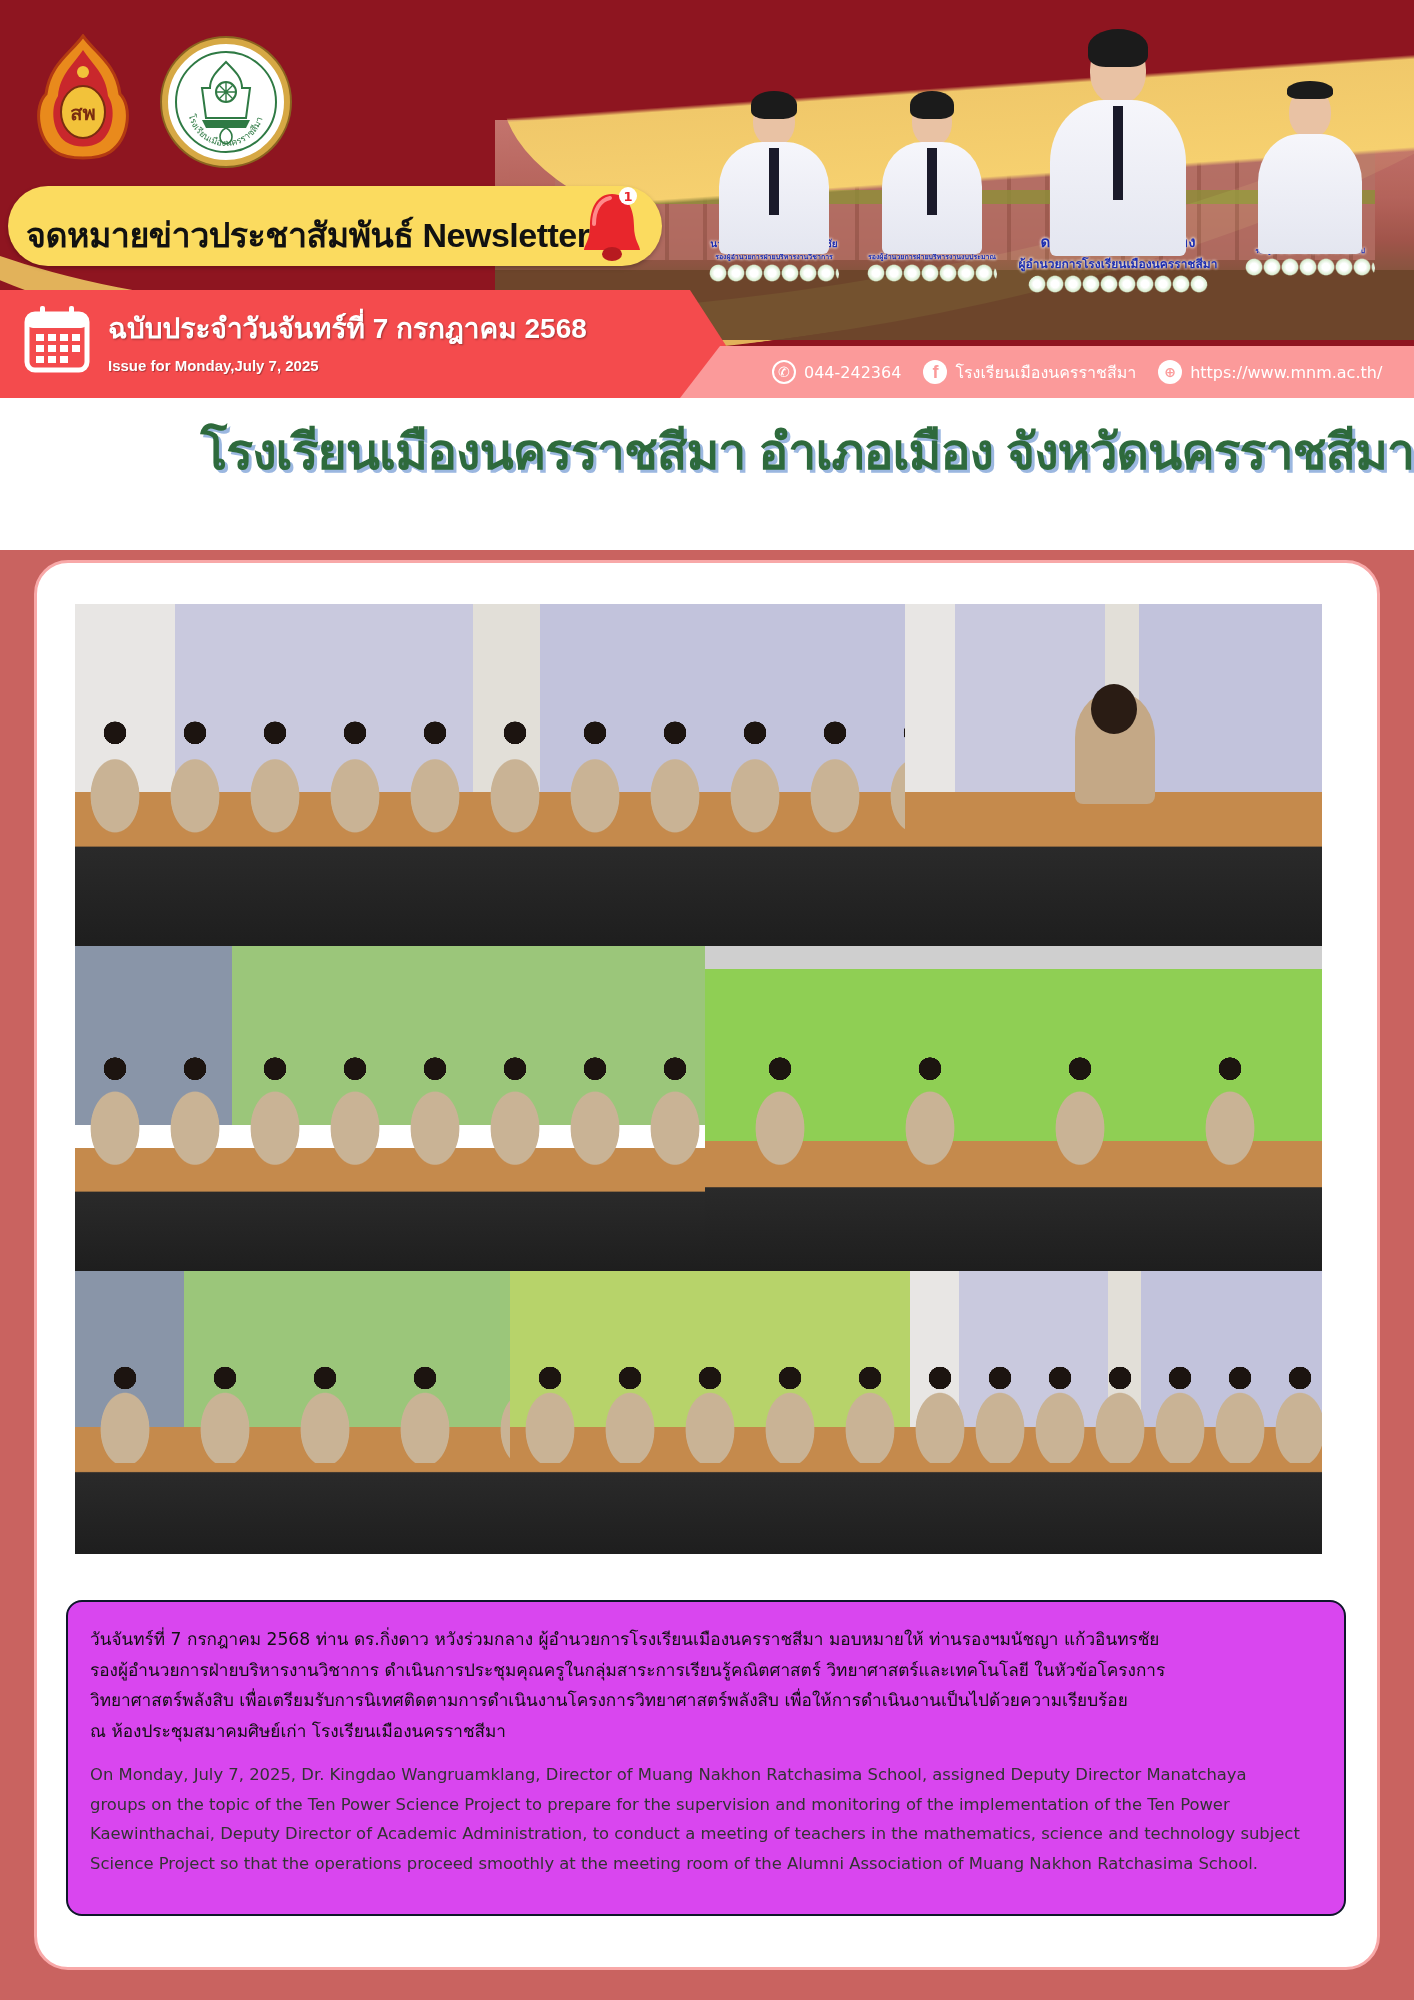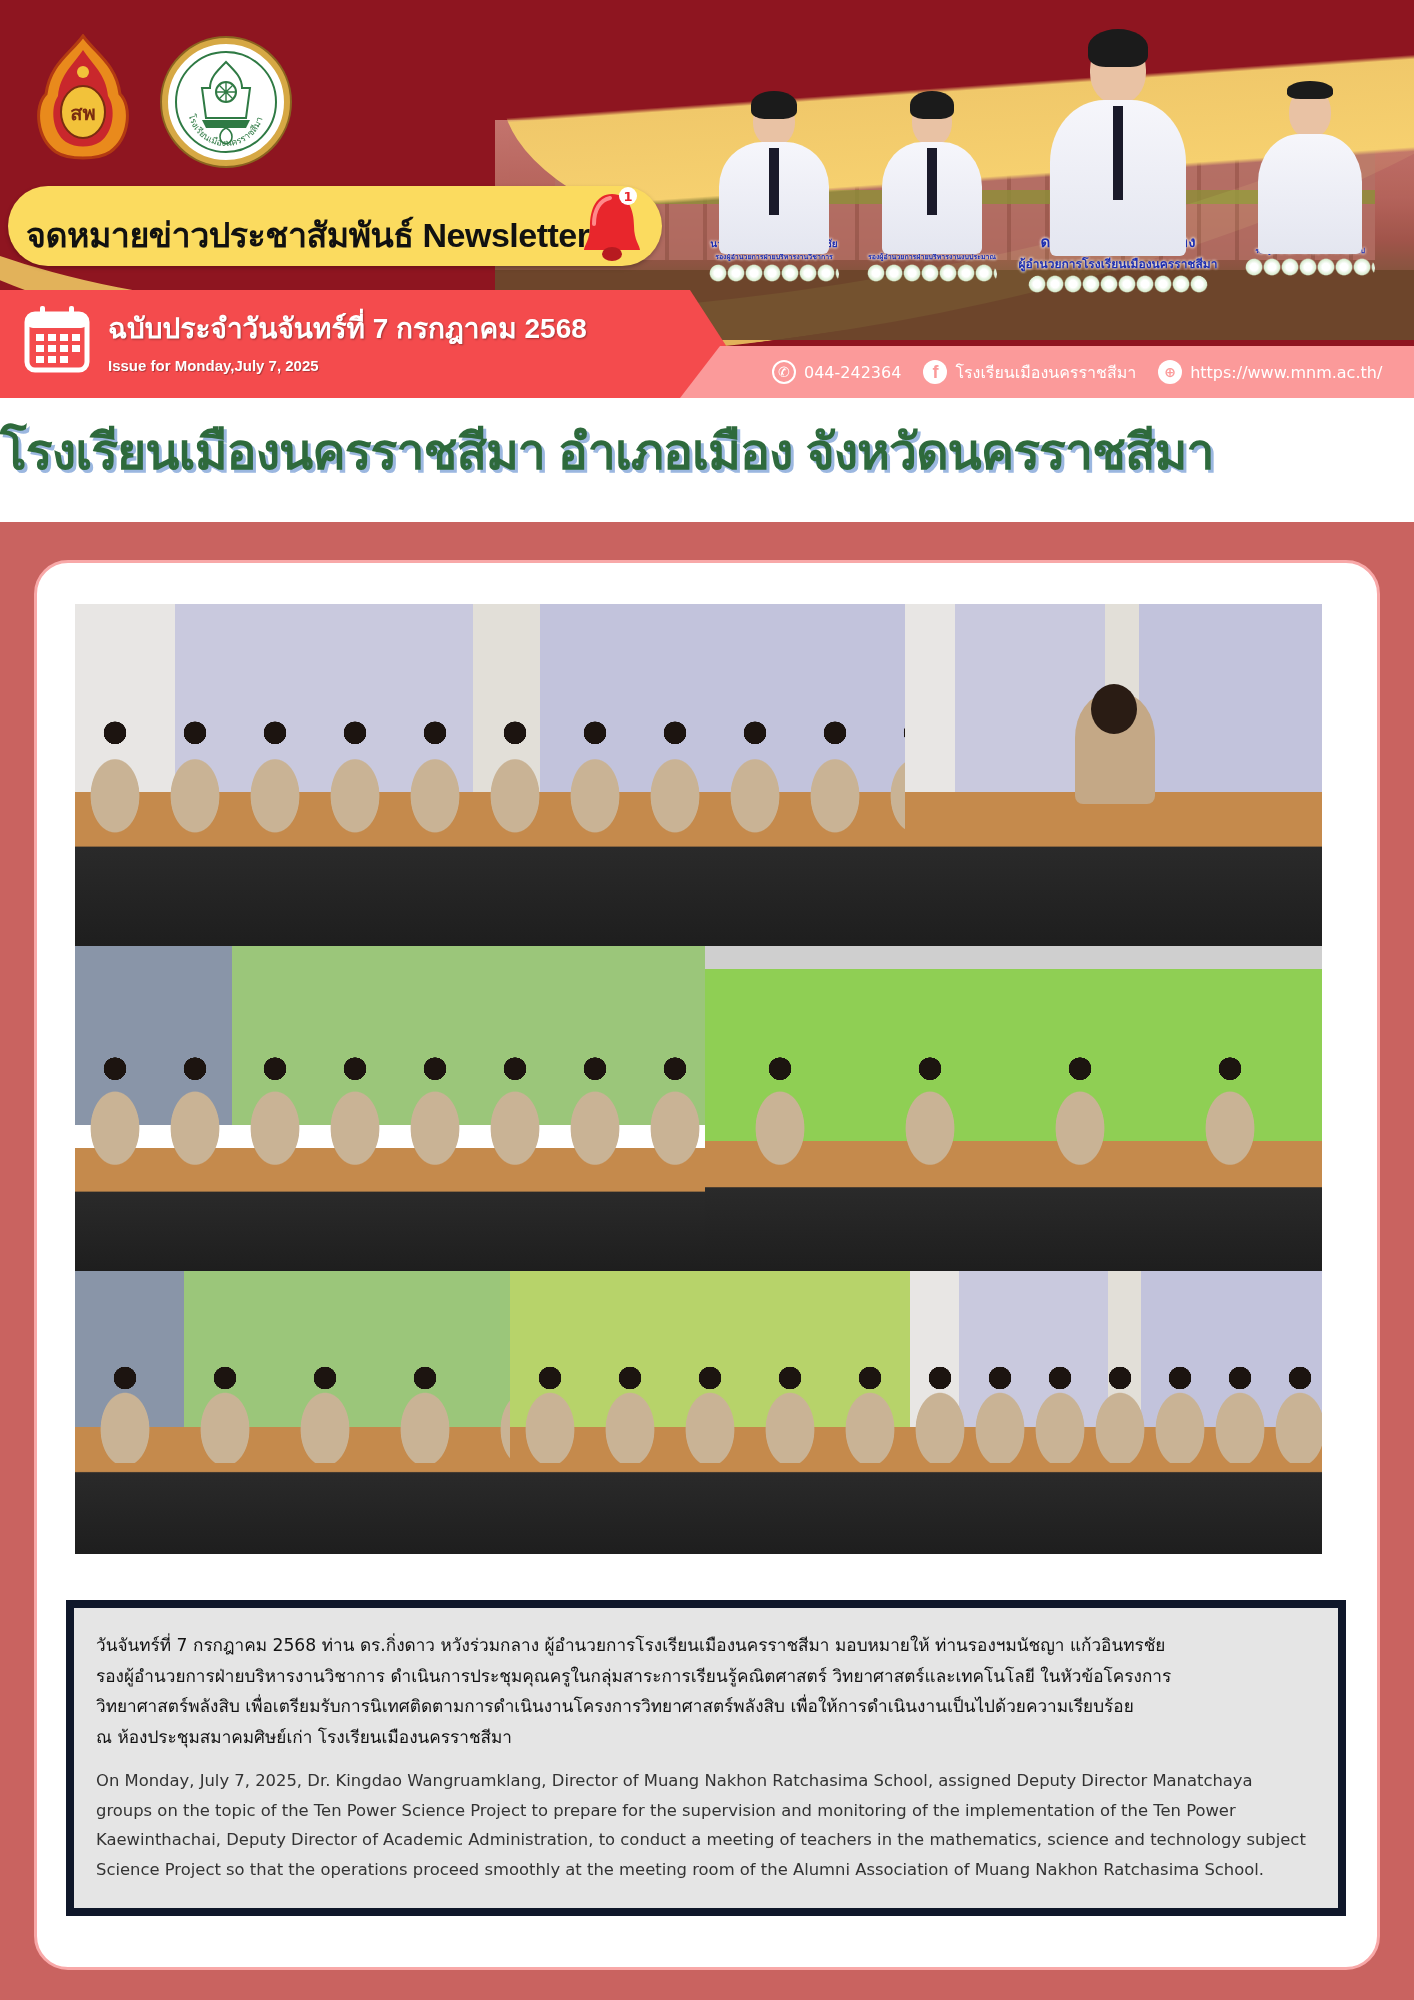--- a/index.html
+++ b/index.html
@@ -54,21 +54,21 @@
   .staff .head { border-radius: 50% 50% 46% 46%; background: #e9c2a4; margin: 0 auto; position: relative; }
   .staff .hair { position: absolute; left: -4%; top: -10%; width: 108%; height: 55%; background: #1b1b1b; border-radius: 50% 50% 30% 30%; }
   .staff .body { background: linear-gradient(180deg, #f6f6fb, #e4e6f0); border-radius: 40% 40% 6px 6px; margin: -4px auto 0; position: relative; }
   .staff .tie { position: absolute; left: 50%; top: 6px; width: 10px; margin-left: -5px; height: 60%; background: #1a1a2a; }
   .staff .cap { text-align: center; color: #1e2fb0; font-family: "Liberation Sans", sans-serif; font-weight: bold;
       text-shadow: 0 0 3px #fff, 0 0 3px #fff; white-space: nowrap; }
   .staff .flowers { height: 20px; border-radius: 12px; background: radial-gradient(circle, #fff 30%, #d8ecd0 60%, rgba(255,255,255,0) 70%) repeat-x;
       background-size: 18px 18px; margin-top: 2px; }
 
   
-  .school-strip { position: absolute; left: 0; top: 398px; width: 1414px; height: 124px; background: #fff; text-align: left; }
+  .school-strip { position: absolute; left: 0; top: 398px; width: 1414px; height: 152px; background: #fff; text-align: right; }
   .school-th { display: block; margin-top: 14px; font-family: "Liberation Sans", sans-serif; font-weight: bold; font-size: 50px;
       color: #2e6a3c; text-shadow: 3px 3px 0 #9bb7e0; letter-spacing: -1px; }
   .school-en { display: block; margin-top: 2px; font-family: "Liberation Sans", sans-serif; font-weight: bold; font-size: 21px;
       color: #2e6a3c; text-shadow: 2px 2px 0 #9bb7e0; letter-spacing: -0.3px; }
 
   
   .card { position: absolute; left: 34px; top: 560px; width: 1346px; height: 1410px; background: #fff; border-radius: 34px;
       border: 3px solid #f8a8a8; }
   .photos { position: absolute; left: 75px; top: 604px; width: 1247px; height: 950px; }
   .ph { position: absolute; overflow: hidden; }
@@ -79,22 +79,22 @@
       background: radial-gradient(ellipse 40px 60px at 50% 60%, #c9b395 60%, rgba(0,0,0,0) 62%) repeat-x;
       background-size: 80px 100%; }
   .ph .heads { position: absolute; left: 0; top: 30%; width: 100%; height: 14%;
       background: radial-gradient(circle 16px at 50% 55%, #1c1410 70%, rgba(0,0,0,0) 72%) repeat-x; background-size: 80px 100%; }
   .w-curt { background: linear-gradient(90deg, #e8e6e4 0 12%, #c9c9de 12% 48%, #e2dfd8 48% 56%, #c2c3dc 56% 100%); }
   .w-green { background: linear-gradient(180deg, #cfcfcf 0 12%, #8fcf54 12% 100%); }
   .w-green2 { background: linear-gradient(180deg, #b7d36a 0 100%); }
   .w-mix { background: linear-gradient(90deg, #8995a8 0 25%, #9bc67a 25% 100%); }
 
   
-  .textbox { position: absolute; left: 66px; top: 1600px; width: 1280px; height: 316px; border: 8px solid #0f172a; border-radius: 0;
-      background: #e5e5e5; padding: 22px 22px 0 22px; }
+  .textbox { position: absolute; left: 66px; top: 1600px; width: 1280px; height: 316px; border: 2px solid #0f172a; border-radius: 16px;
+      background: #d946ef; padding: 22px 22px 0 22px; }
   .para-th { font-family: "DejaVu Sans", sans-serif; font-size: 17.2px; line-height: 30.5px; color: #111; }
   .para-en { margin-top: 14px; font-family: "DejaVu Sans", sans-serif; font-size: 16.4px; line-height: 29.5px; color: #333; }
   .para-th span, .para-en span { display: block; white-space: nowrap; }
 </style>
 </head>
 <body>
 
 <header class="banner">
   <div class="swoosh1"></div>
   <div class="campus">

